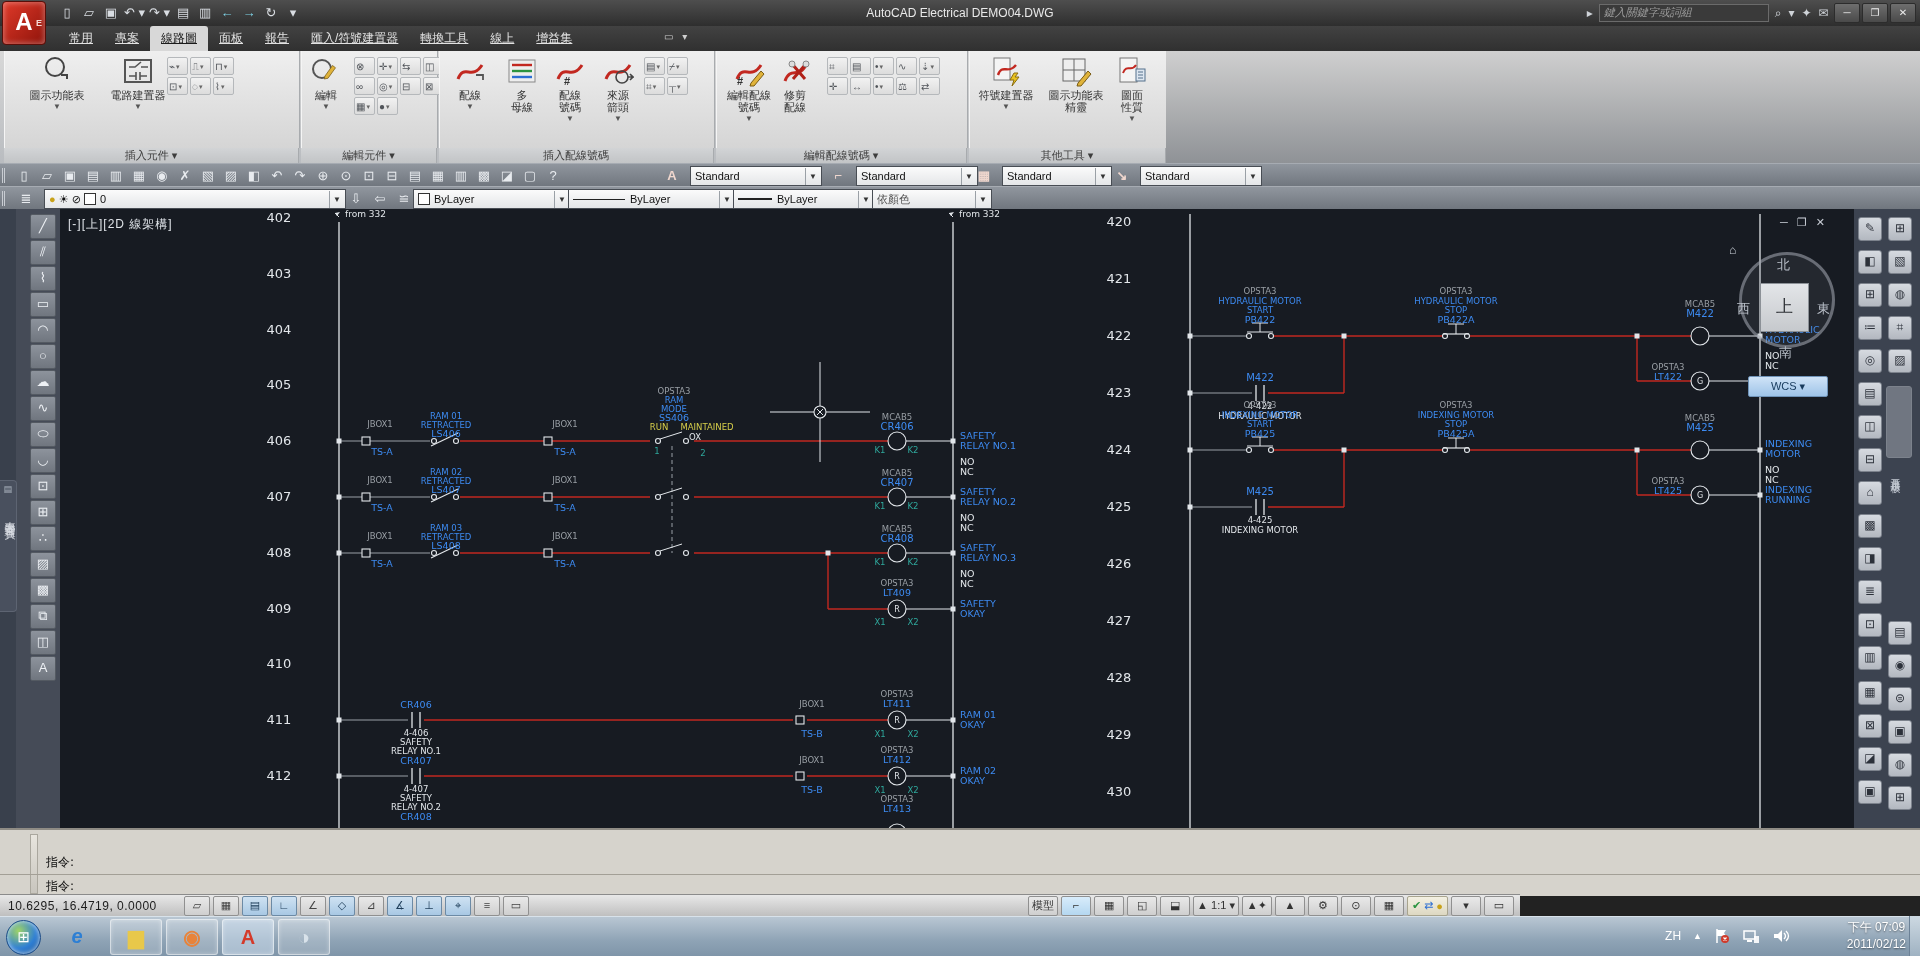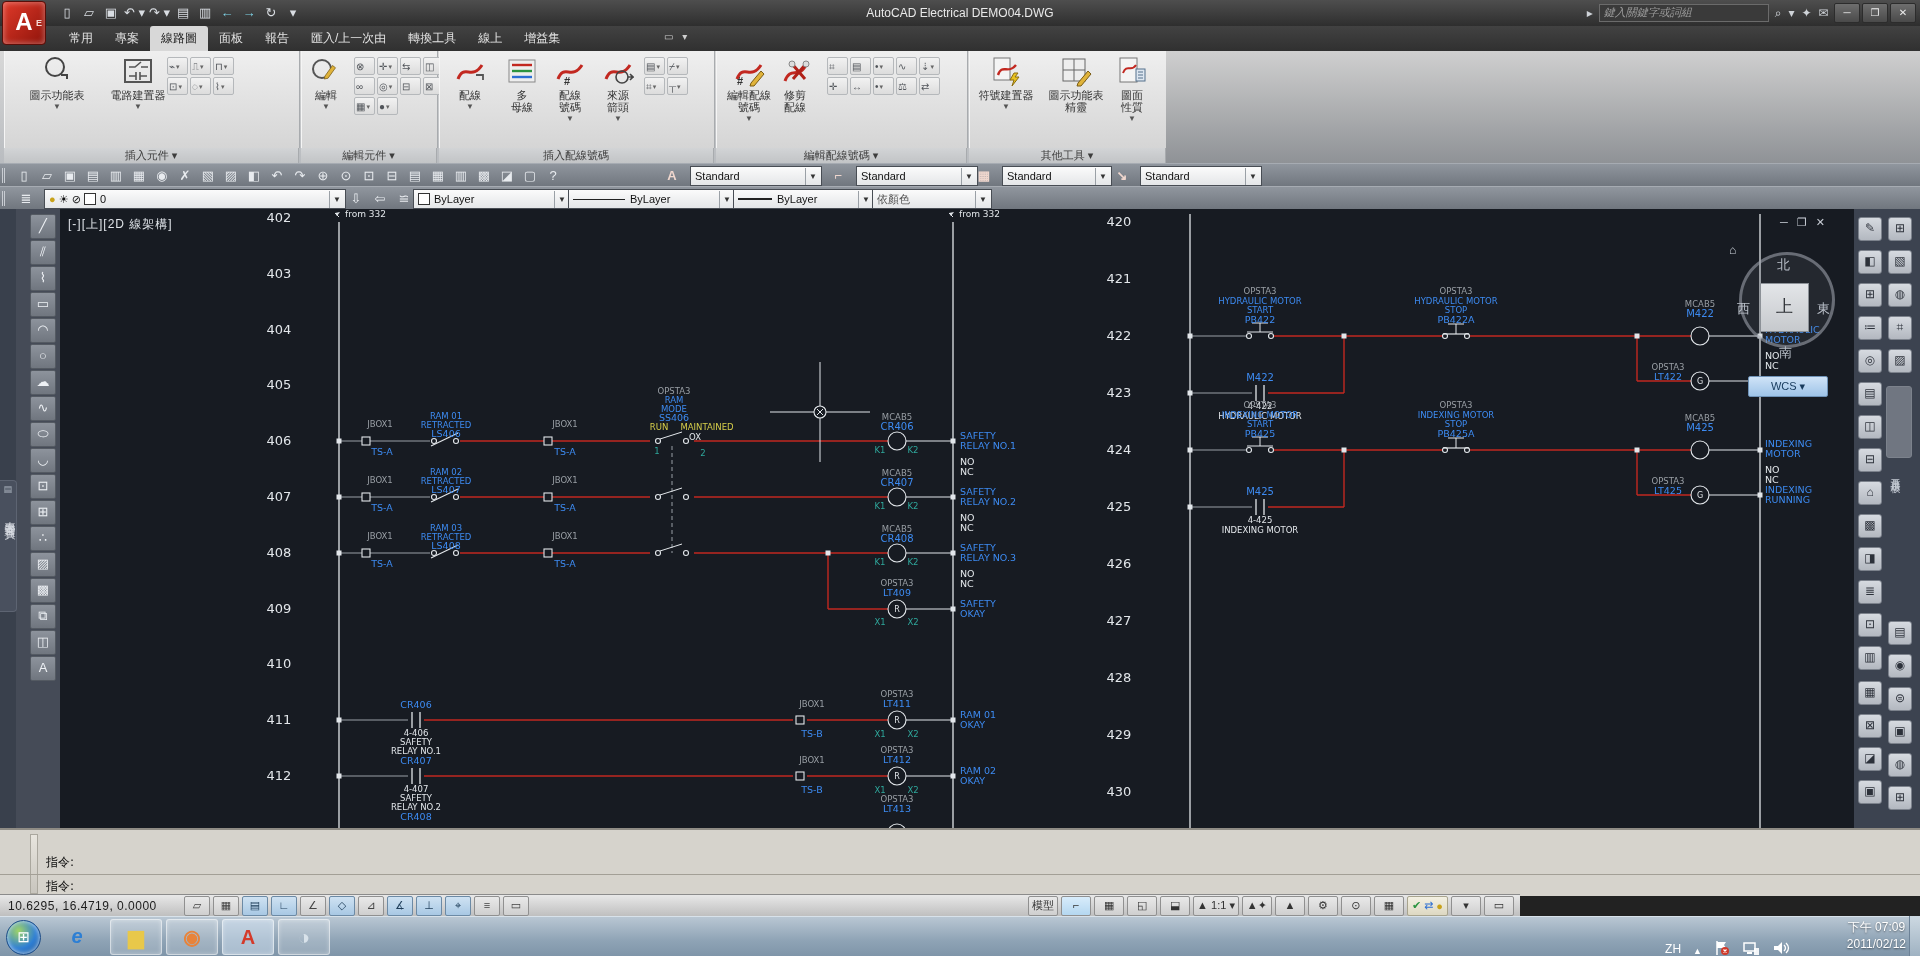--- a/index.html
+++ b/index.html
@@ -14,21 +14,21 @@
   .qicon.teal{color:#7fd4e8;}
   #title-text{left:0;top:0;width:1920px;height:26px;text-align:center;line-height:26px;font-size:12px;color:#e9e9e9;}
   #infocenter{right:60px;top:3px;height:20px;display:flex;align-items:center;gap:6px;position:absolute;}
   #searchbox{width:160px;height:16px;background:#3a3a3a;border:1px solid #6b6b6b;color:#9b9b9b;font-size:11px;font-style:italic;padding:0 4px;}
   .ic-ico{color:#cfd3d8;font-size:12px;}
   #winbtns{right:4px;top:3px;position:absolute;display:flex;gap:2px;}
   .wbtn{width:24px;height:18px;background:linear-gradient(#6e6e6e,#4a4a4a);border:1px solid #2c2c2c;border-radius:2px;color:#eee;font-size:10px;text-align:center;line-height:17px;}
   
   #tabrow{left:0;top:26px;width:1920px;height:25px;background:linear-gradient(#424242,#303030);}
   #tabs{position:absolute;left:58px;top:0;height:25px;display:flex;}
-  .tab{padding:0 11px;height:25px;line-height:25px;font-size:12px;color:#e2e2e2;}
+  .tab{padding:0 11px;height:25px;line-height:25px;font-size:12px;color:#e2e2e2;text-decoration:underline;}
   .tab.active{background:#d8d8d8;color:#1b1b1b;border-radius:3px 3px 0 0;}
   #ribbon-min{position:absolute;left:664px;top:5px;color:#cfcfcf;font-size:10px;letter-spacing:3px;}
   
   #ribbon{left:0;top:51px;width:1920px;height:112px;background:linear-gradient(#d8d8d8,#b9bcc0);}
   #ribbon-empty{left:1166px;top:51px;width:754px;height:112px;background:linear-gradient(#cfcfcf,#8f9296);}
   .panel{position:absolute;top:0;height:97px;background:linear-gradient(#efefef,#d5d5d5);border-right:1px solid #a8abae;border-left:1px solid #f5f5f5;}
   .pfooter{position:absolute;top:97px;height:15px;background:linear-gradient(#d2d4d6,#c2c4c6);border-right:1px solid #a8abae;text-align:center;font-size:11px;color:#3d3d3d;line-height:14px;}
   .bigbtn{position:absolute;top:4px;text-align:center;font-size:11px;color:#333;line-height:12px;}
   .bigbtn .bicon{margin:0 auto 2px auto;width:32px;height:32px;}
   .bigbtn .arr{font-size:8px;color:#555;}
@@ -84,21 +84,21 @@
   #stat-right{position:absolute;right:6px;top:1px;display:flex;gap:3px;align-items:center;height:19px;}
   .srbtn{height:18px;min-width:22px;background:linear-gradient(#e9e9e9,#cfcfcf);border:1px solid #909090;border-radius:2px;font-size:11px;color:#333;text-align:center;line-height:17px;padding:0 3px;}
   .srbtn.lit{background:linear-gradient(#d8ecfb,#b4d7f0);}
   #tray3{height:18px;background:linear-gradient(#f3f0e2,#ddd8c2);border:1px solid #a8a48e;border-radius:2px;display:flex;align-items:center;gap:3px;padding:0 4px;font-size:11px;}
   
   #taskbar{left:0;top:916px;width:1920px;height:40px;background:linear-gradient(#b9c7d3,#8ea3b5 60%,#7e94a8);border-top:1px solid #d8e2ea;}
   #orb{left:6px;top:920px;width:33px;height:33px;border-radius:50%;background:radial-gradient(circle at 35% 30%,#9fd468,#2f7fd4 55%,#154d8c);border:1px solid #23518a;color:#fff;font-size:15px;text-align:center;line-height:32px;box-shadow:inset 0 0 5px rgba(255,255,255,.8);}
   .taskbtn{position:absolute;top:919px;width:50px;height:34px;border-radius:3px;text-align:center;line-height:34px;font-size:20px;}
   .taskbtn.framed{background:rgba(255,255,255,.18);border:1px solid rgba(255,255,255,.55);box-shadow:inset 0 0 4px rgba(255,255,255,.35);}
   .taskbtn.active{background:rgba(220,235,250,.45);}
-  #tray{position:absolute;right:130px;top:916px;height:40px;display:flex;align-items:flex-end;gap:12px;color:#fff;font-size:12px;}
+  #tray{position:absolute;right:130px;top:916px;height:40px;display:flex;align-items:center;gap:12px;color:#fff;font-size:12px;}
   #clock{position:absolute;right:14px;top:919px;text-align:center;color:#fff;font-size:12px;line-height:17px;text-shadow:0 1px 2px rgba(0,0,0,.5);}
   #showdesk{position:absolute;right:0;top:916px;width:10px;height:40px;background:linear-gradient(#cdd9e2,#9fb2c2);border-left:1px solid #6c8196;}
 </style>
 </head>
 <body>
 
 <div id="app">
 
   <div id="titlebar" class="abs">
     <div class="qat" id="qat">
@@ -135,21 +135,21 @@
   </div>
   <div id="appbtn" class="abs"><span>A</span><span class="e">E</span></div>
 
   <div id="tabrow" class="abs">
     <div id="tabs">
         <div class="tab">常用</div>
         <div class="tab">專案</div>
         <div class="tab active">線路圖</div>
         <div class="tab">面板</div>
         <div class="tab">報告</div>
-        <div class="tab">匯入/上一次由</div>
+        <div class="tab">匯入/符號建置器</div>
         <div class="tab">轉換工具</div>
         <div class="tab">線上</div>
         <div class="tab">增益集</div>
       </div>
     <div id="ribbon-min">▭ ▾</div>
   </div>
 
   <div id="ribbon" class="abs">
       <div class="panel" style="left: 4px; width: 294px;">
         <div class="bigbtn" style="left: 18px; width: 68px;">

